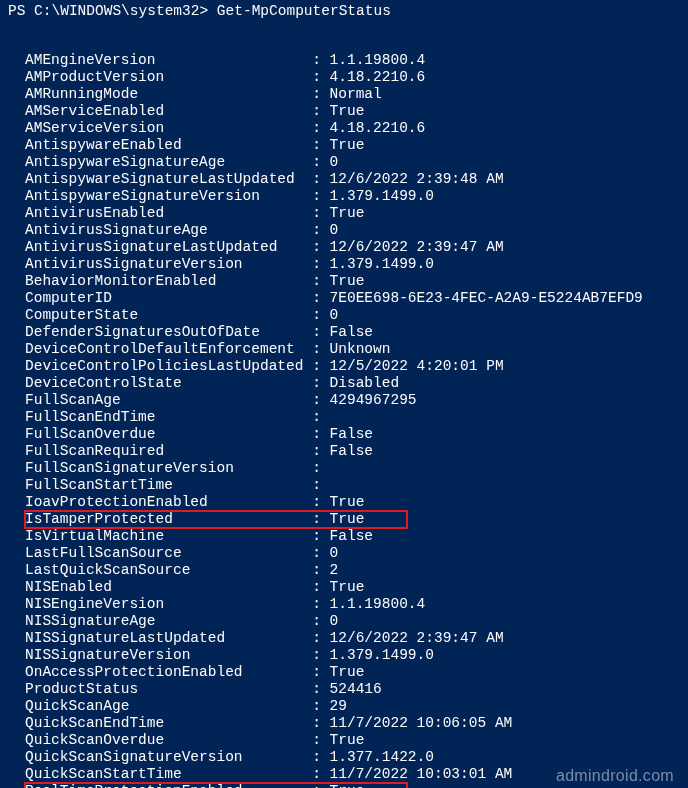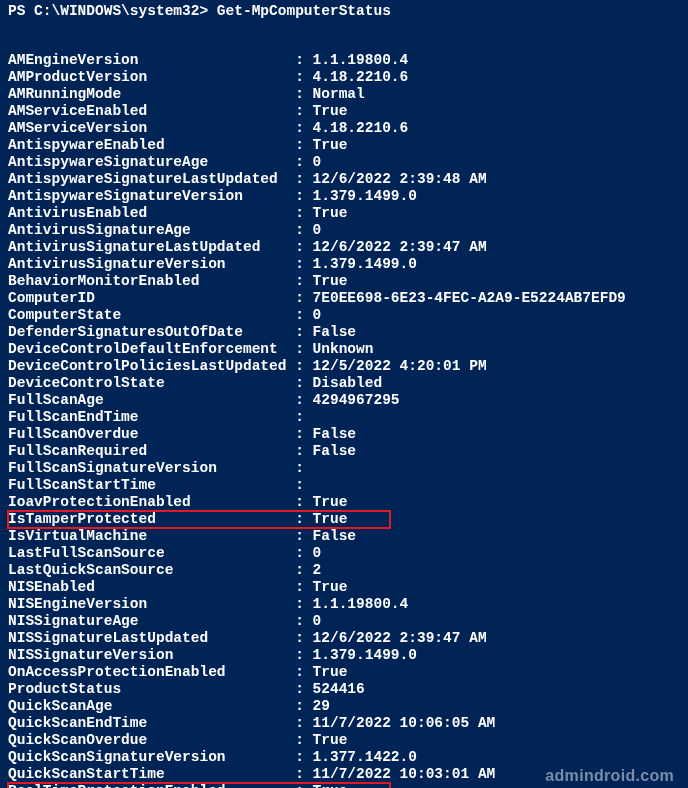--- a/index.html
+++ b/index.html
@@ -1,29 +1,29 @@
 <!DOCTYPE html>
 <html><head>
   <meta charset="utf-8">
   <style>
-    * { margin: 0; padding: 0; box-sizing: border-box; font-weight: bold; }
+    * { margin: 0; padding: 0; box-sizing: border-box; }
     body {
       width: 688px;
       height: 788px;
       background: #002456;
       font-family: 'Consolas', 'Courier New', monospace;
       font-size: 14.5px;
       line-height: 17px;
       color: #fefefe;
       overflow: hidden;
       padding: 3px 8px;
     }
     .prompt-line { white-space: pre; margin-bottom: 32px; }
     .output { white-space: pre; }
-    .row { white-space: pre; position: relative; }
+    .row { white-space: pre; position: relative; margin-left: 17px; }
     .highlight {
       border: 2px solid #df1a25;
       position: absolute;
       left: -1px;
       height: 19px;
       pointer-events: none;
       top: -1px;
       z-index: 2;
     }
     .watermark {

